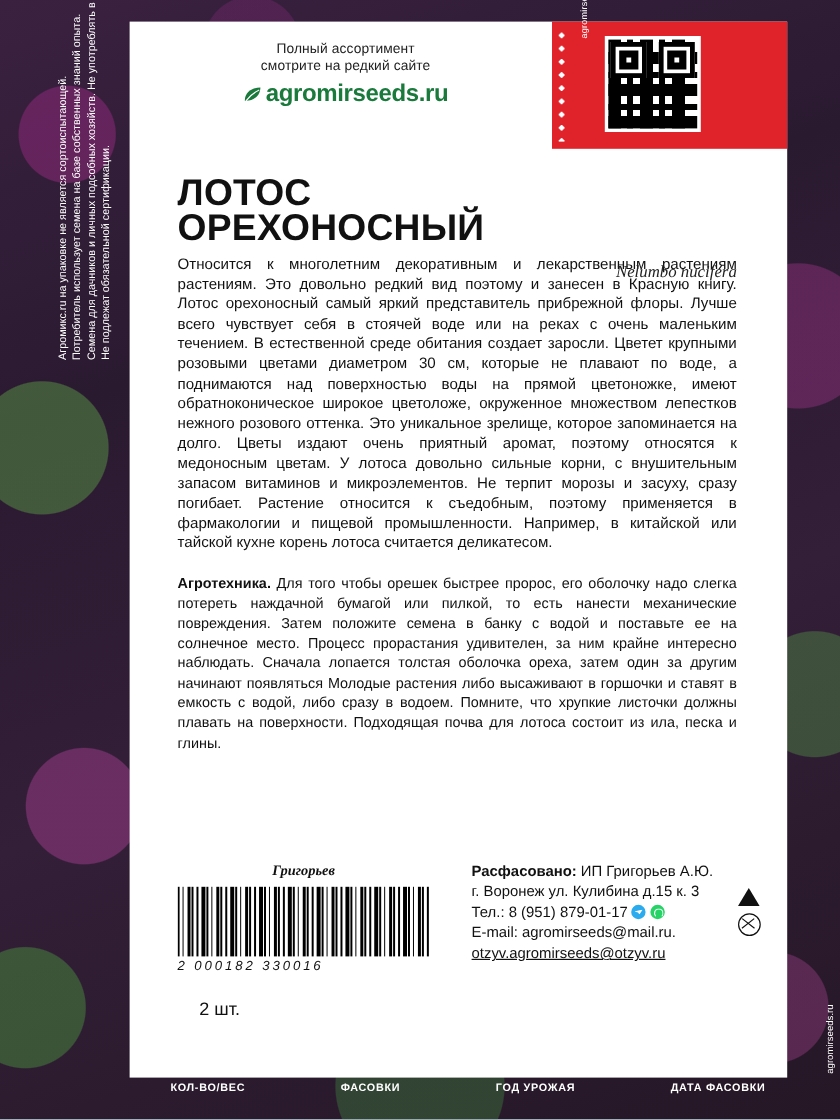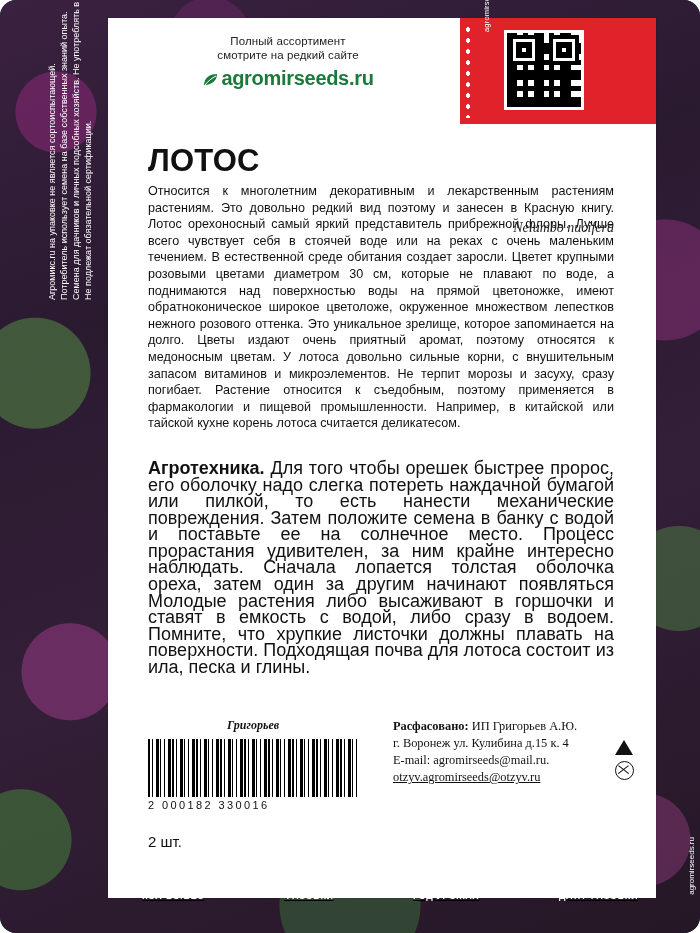--- a/index.html
+++ b/index.html
@@ -12,21 +12,20 @@
     font-family: "Liberation Sans", sans-serif;
     background: #ffffff;
     overflow: hidden;
   }
   .packet {
     position: relative;
     width: 700px;
     height: 933px;
     background: #0c4a6e;
     overflow: hidden;
-    border-radius: 16px;
   }
   
   .bg-floral {
     position: absolute;
     inset: 0;
     background:
       radial-gradient(circle at 8% 12%, rgba(140,40,120,.55) 0 40px, rgba(0,0,0,0) 41px),
       radial-gradient(circle at 5% 40%, rgba(90,150,70,.5) 0 55px, rgba(0,0,0,0) 56px),
       radial-gradient(circle at 10% 72%, rgba(160,60,140,.5) 0 48px, rgba(0,0,0,0) 49px),
       radial-gradient(circle at 3% 90%, rgba(70,130,60,.55) 0 50px, rgba(0,0,0,0) 51px),
@@ -184,22 +183,22 @@
     margin-top: 36px;
   }
   .body-text {
     margin-top: 8px;
     font-size: 12.6px;
     line-height: 16.6px;
     color: #111;
     text-align: justify;
   }
   .agro {
-    margin-top: 28px;
-    font-size: 18px;
+    margin-top: 17px;
+    font-size: 12px;
     line-height: 16.6px;
     color: #111;
     text-align: justify;
   }
   .agro b { font-weight: bold; }
   
   .bottom {
     position: absolute;
     left: 40px;
     top: 700px;
@@ -223,35 +222,36 @@
       #000 8px 11px, #fff 11px 12px, #000 12px 13px, #fff 13px 16px,
       #000 16px 17px, #fff 17px 20px, #000 20px 23px, #fff 23px 24px);
     background-size: 24px 100%;
   }
   .barcode-num {
     width: 210px;
     font-size: 11px;
     letter-spacing: 2.4px;
     color: #111;
     margin-top: 2px;
+    font-style: italic;
   }
   .qty {
     margin-top: 22px;
+    margin-left: 18px;
     font-size: 15px;
     color: #111;
   }
   .company {
     position: absolute;
     left: 245px;
     top: 0;
     width: 230px;
     font-size: 12.4px;
     line-height: 17px;
     color: #111;
-    font-family: Liberation Serif, serif;
   }
   .company .strong { font-weight: bold; }
   .wa-ico {
     display: inline-block;
     width: 12px;
     height: 12px;
     border-radius: 50%;
     background: #25d366;
     vertical-align: -2px;
     margin-left: 4px;
@@ -315,26 +315,25 @@
     width: 13px; height: 1.4px;
     background: #111;
   }
   .mark-circle::before { transform: rotate(38deg); }
   .mark-circle::after { transform: rotate(-38deg); }
   
   .footer {
     position: absolute;
     left: 108px;
     right: 44px;
-    bottom: 32px;
+    bottom: 22px;
     display: flex;
     justify-content: space-between;
     padding: 0 18px 0 34px;
     box-sizing: border-box;
-    text-decoration: underline;
   }
   .footer-cell {
     font-size: 9px;
     color: #ffffff;
     letter-spacing: .6px;
     font-weight: bold;
   }
   .footer-line {
     position: absolute;
     left: 130px;
@@ -378,39 +377,43 @@
       <div class="qr-perf"></div>
       <div class="qr-side-text">agromirseeds.ru</div>
       <div class="qr-img">
         <div class="qr-inner"></div>
       </div>
     </div>
 
     <div class="content">
       <div class="title">
         <div>ЛОТОС</div>
+        <div>ОРЕХОНОСНЫЙ</div>
       </div>
       <div class="latin">Nelumbo nucifera</div>
       <div class="body-text">Относится к многолетним декоративным и лекарственным растениям растениям. Это довольно редкий вид поэтому и занесен в Красную книгу. Лотос орехоносный самый яркий представитель прибрежной флоры. Лучше всего чувствует себя в стоячей воде или на реках с очень маленьким течением. В естественной среде обитания создает заросли. Цветет крупными розовыми цветами диаметром 30 см, которые не плавают по воде, а поднимаются над поверхностью воды на прямой цветоножке, имеют обратноконическое широкое цветоложе, окруженное множеством лепестков нежного розового оттенка. Это уникальное зрелище, которое запоминается на долго. Цветы издают очень приятный аромат, поэтому относятся к медоносным цветам. У лотоса довольно сильные корни, с внушительным запасом витаминов и микроэлементов. Не терпит морозы и засуху, сразу погибает. Растение относится к съедобным, поэтому применяется в фармакологии и пищевой промышленности. Например, в китайской или тайской кухне корень лотоса считается деликатесом.</div>
       <div class="agro">
         <b>Агротехника.</b><span> Для того чтобы орешек быстрее пророс, его оболочку надо слегка потереть наждачной бумагой или пилкой, то есть нанести механические повреждения. Затем положите семена в банку с водой и поставьте ее на солнечное место. Процесс прорастания удивителен, за ним крайне интересно наблюдать. Сначала лопается толстая оболочка ореха, затем один за другим начинают появляться Молодые растения либо высаживают в горшочки и ставят в емкость с водой, либо сразу в водоем. Помните, что хрупкие листочки должны плавать на поверхности. Подходящая почва для лотоса состоит из ила, песка и глины.</span>
       </div>
     </div>
 
     <div class="bottom">
       <div class="sign">Григорьев</div>
       <div class="barcode"></div>
       <div class="barcode-num">2 000182 330016</div>
       <div class="qty">2 шт.</div>
 
       <div class="company">
         <div>
           <span class="strong">Расфасовано:</span><span> ИП Григорьев А.Ю.</span>
         </div>
-        <div>г. Воронеж ул. Кулибина д.15 к. 4</div>
+        <div>г. Воронеж ул. Кулибина д.15 к. 3</div>
+        <div>
+          <span>Тел.: 8 (951) 879-01-17</span><span class="tg-ico"></span><span class="wa-ico"></span>
+        </div>
         <div>
           <span>E-mail:</span><span> agromirseeds@mail.ru.</span>
         </div>
         <div class="underline">otzyv.agromirseeds@otzyv.ru</div>
       </div>
     </div>
 
     <div class="marks">
       <div class="mark-tri"></div>
       <div class="mark-circle"></div>

